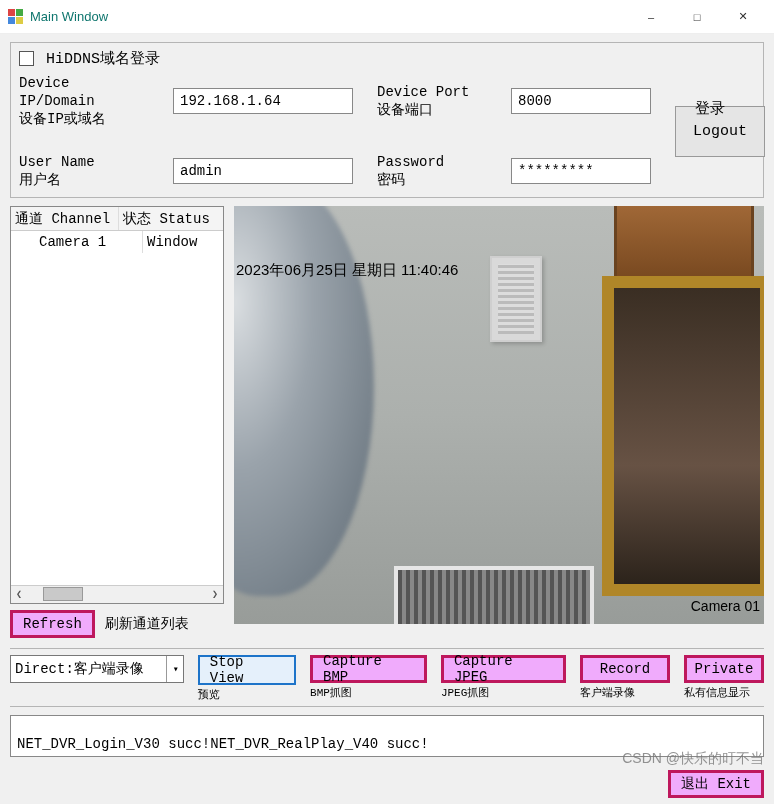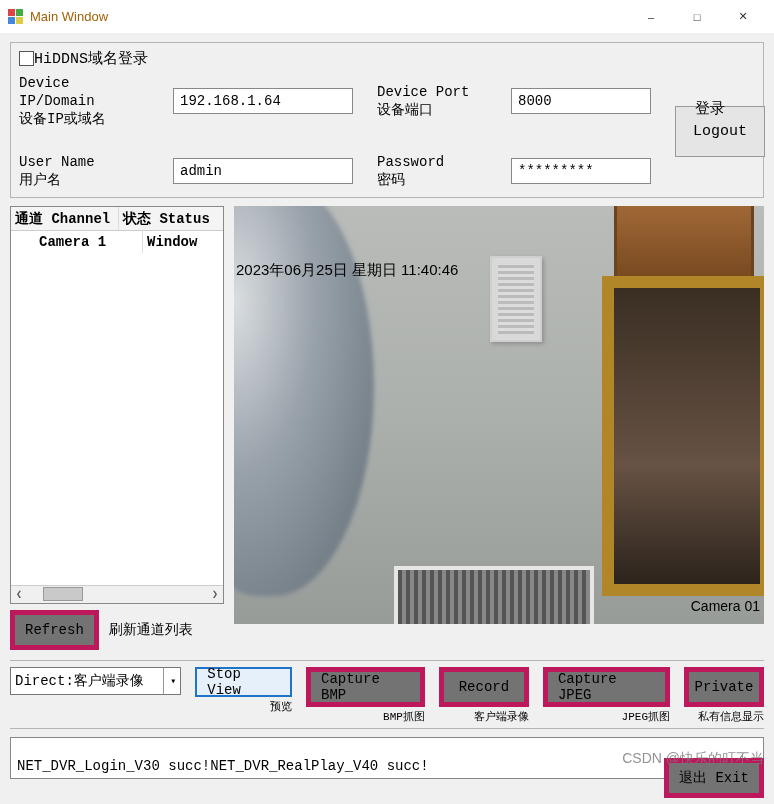--- a/index.html
+++ b/index.html
@@ -16,49 +16,49 @@
   .titlebar {
     height: 34px;
     background: #fff;
     border-bottom: 1px solid #eee;
     display: flex;
     align-items: center;
     padding: 0 8px;
   }
   .titlebar-icon { width: 16px; height: 16px; margin-right: 6px; display:inline-block; position:relative; }
   .titlebar-icon .r { position:absolute; width:7px; height:7px; }
-  .titlebar-title { flex:1; font-family: "Segoe UI", Arial, sans-serif; font-size: 13px; color:#a16207; }
+  .titlebar-title { flex:1; font-family: "Segoe UI", Arial, sans-serif; font-size: 13px; color:#0f766e; }
   .winbtn { width:46px; height:30px; display:flex; align-items:center; justify-content:center; font-family:"Segoe UI Symbol",sans-serif; font-size:11px; color:#333; }
 
   .content { padding: 8px 10px; background:#f0f0f0; height: calc(100% - 34px); position:relative; }
 
   
   .login-panel {
     border: 1px solid #b5b5b5;
     background: #f0f0f0;
     padding: 6px 8px 8px 8px;
     position: relative;
   }
-  .chk-row { display:flex; align-items:center; gap:0; margin-bottom:6px; font-size:15px; }
+  .chk-row { display:flex; align-items:center; gap:12px; margin-bottom:6px; font-size:15px; }
   .chk-box { width:15px; height:15px; border:1px solid #555; background:#fff; }
   .grid { display:grid; grid-template-columns: 130px 180px 110px 140px 90px; column-gap:10px; row-gap:10px; align-items:center;gap:24px; }
   .lbl { font-size:14px; line-height:1.3; }
   .txt-in {
     height: 26px; border:1px solid #888; background:#fff; padding:2px 6px; font-family:inherit; font-size:14px;
   }
   .big-btn {
     grid-row: span 2; height:51px; border:1px solid #999; background:#e5e5e5; display:flex; align-items:center; justify-content:center; font-size:15px;
   }
   .login-lbl { position:absolute; top:56px; right:38px; font-size:15px; }
 
   
   .mid-row { display:flex; gap:10px; margin-top:8px; }
   .cam-list {
     width: 214px; border:1px solid #888; background:#fff; display:flex; flex-direction:column;
-    height: 398px; position:relative;font-weight:bold;
+    height: 398px; position:relative;
   }
   .cam-head { display:flex; height:24px; border-bottom:1px solid #ccc; background:#f4f4f4; }
   .cam-col { padding:3px 4px; font-size:14px; }
   .cam-col.c1 { width:108px; border-right:1px solid #ddd; }
   .cam-row { display:flex; height:22px;padding-left:24px; }
   .cam-body { flex:1; overflow:hidden; }
   .hscroll { height:18px; background:#f0f0f0; border-top:1px solid #ccc; display:flex; align-items:center; }
   .hscroll .thumb { height:14px; background:#c9c9c9; border:1px solid #999; margin:0 16px; flex:0 0 40px; }
   .hscroll .arrow { width:16px; text-align:center; font-size:10px; color:#555; }
 
@@ -71,27 +71,27 @@
   
   .bg-wall  { position:absolute; inset:0; background:linear-gradient(180deg,#b9bcb9 0%, #acb0ad 50%, #989c99 100%); }
   .bg-fan   { position:absolute; left:-60px; top:-30px; width:200px; height:420px; background:radial-gradient(ellipse at 30% 30%, #dadee1 0%, #9aa3ab 40%, #5e6a74 100%); border-radius:50% 60% 60% 50%; filter:blur(2px); }
   .bg-mirror{ position:absolute; right:-8px; top:70px; width:170px; height:320px; border:12px solid #b08628; background:linear-gradient(180deg,#3a2e23 0%, #675244 60%, #2c231b 100%); }
   .bg-door  { position:absolute; right:10px; top:-20px; width:140px; height:120px; background:linear-gradient(180deg,#a96f3c,#6b3e18); border:3px solid #6a4320; }
   .bg-vent  { position:absolute; left:160px; bottom:-6px; width:200px; height:64px; background:repeating-linear-gradient(90deg,#555 0 4px,#888 4px 8px); border:4px solid #e6e6e6; }
   .bg-grill { position:absolute; left:256px; top:50px; width:52px; height:86px; background:#d9d9d9; border:2px solid #cfcfcf; box-shadow:2px 2px 4px rgba(0,0,0,.2); }
   .bg-grill::before { content:""; position:absolute; inset:6px; background:repeating-linear-gradient(0deg,#bbb 0 3px,#ddd 3px 6px); }
 
   .refresh-row { display:flex; align-items:center; gap:10px; margin-top:6px; }
-  .btn { border:5px solid #be185d; background:#737373; height:40px; padding:0 10px; display:inline-flex; align-items:center; justify-content:center; font-size:14px; font-family:inherit; }
+  .btn { border:3px solid #be185d; background:#f0abfc; height:28px; padding:0 10px; display:inline-flex; align-items:center; justify-content:center; font-size:14px; font-family:inherit; }
   .btn.focus { border:2px solid #1e74c9; background:#e5f0fb; height:30px; }
 
   .action-row { display:flex; align-items:flex-start; gap:14px; margin-top:10px; padding:6px 0 4px 0; border:1px solid #b5b5b5; border-left:none; border-right:none; }
   .select-like { height:28px; border:1px solid #777; background:#fff; display:flex; align-items:center; padding:0 4px; width:176px; justify-content:space-between; }
   .select-like .arrow { font-size:10px; border-left:1px solid #999; padding-left:6px; height:100%; display:flex; align-items:center; }
-  .stack { display:flex; flex-direction:column; align-items:flex-end; gap:2px; }
+  .stack { display:flex; flex-direction:column; align-items:flex-start; gap:2px; }
   .stack .sub { font-size:11px; }
 
   .log-box { margin-top:8px; height:36px; border:1px solid #888; background:#fff; padding:20px 6px; font-size:14px; white-space:nowrap; overflow:hidden; }
 
   .exit-btn { position:absolute; right:10px; bottom:6px; }
 
   .watermark { position:absolute; right:10px; bottom:36px; font-size:14px; color:rgba(120,120,120,0.8); font-family:Arial,sans-serif; pointer-events:none; }
 </style>
 </head>
 <body>
@@ -188,26 +188,26 @@
     </div>
     <div class="stack">
       <span class="btn focus">Stop View</span>
       <span class="sub">预览</span>
     </div>
     <div class="stack">
       <span class="btn">Capture BMP</span>
       <span class="sub">BMP抓图</span>
     </div>
     <div class="stack">
+      <span class="btn">Capture JPEG</span>
+      <span class="sub">JPEG抓图</span>
+    </div>
+    <div class="stack">
       <span class="btn" style="width:90px">Record</span>
       <span class="sub">客户端录像</span>
-    </div>
-    <div class="stack">
-      <span class="btn">Capture JPEG</span>
-      <span class="sub">JPEG抓图</span>
     </div>
     <div class="stack">
       <span class="btn" style="width:80px">Private</span>
       <span class="sub">私有信息显示</span>
     </div>
   </div>
 
   <div class="log-box">NET_DVR_Login_V30 succ!NET_DVR_RealPlay_V40 succ!</div>
 
   <span class="btn exit-btn">退出 Exit</span>

